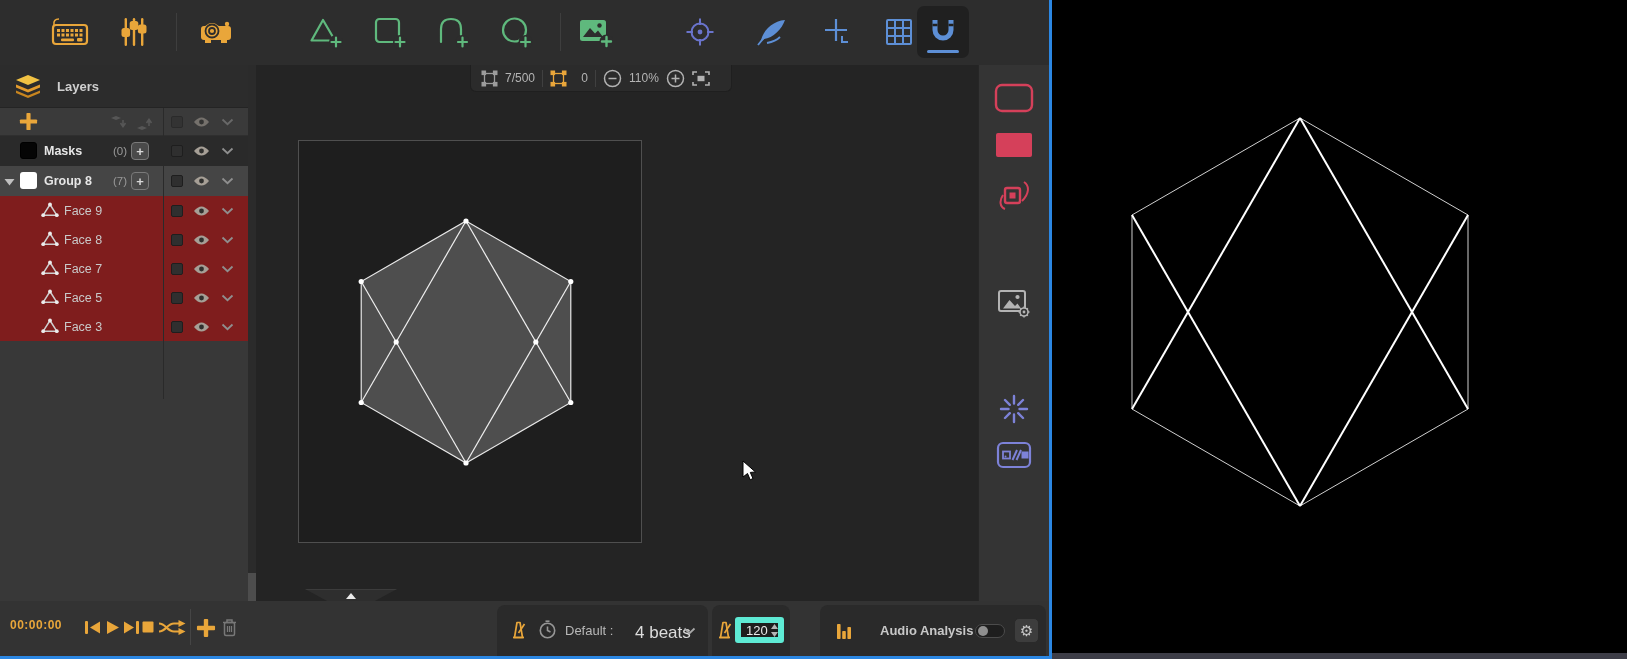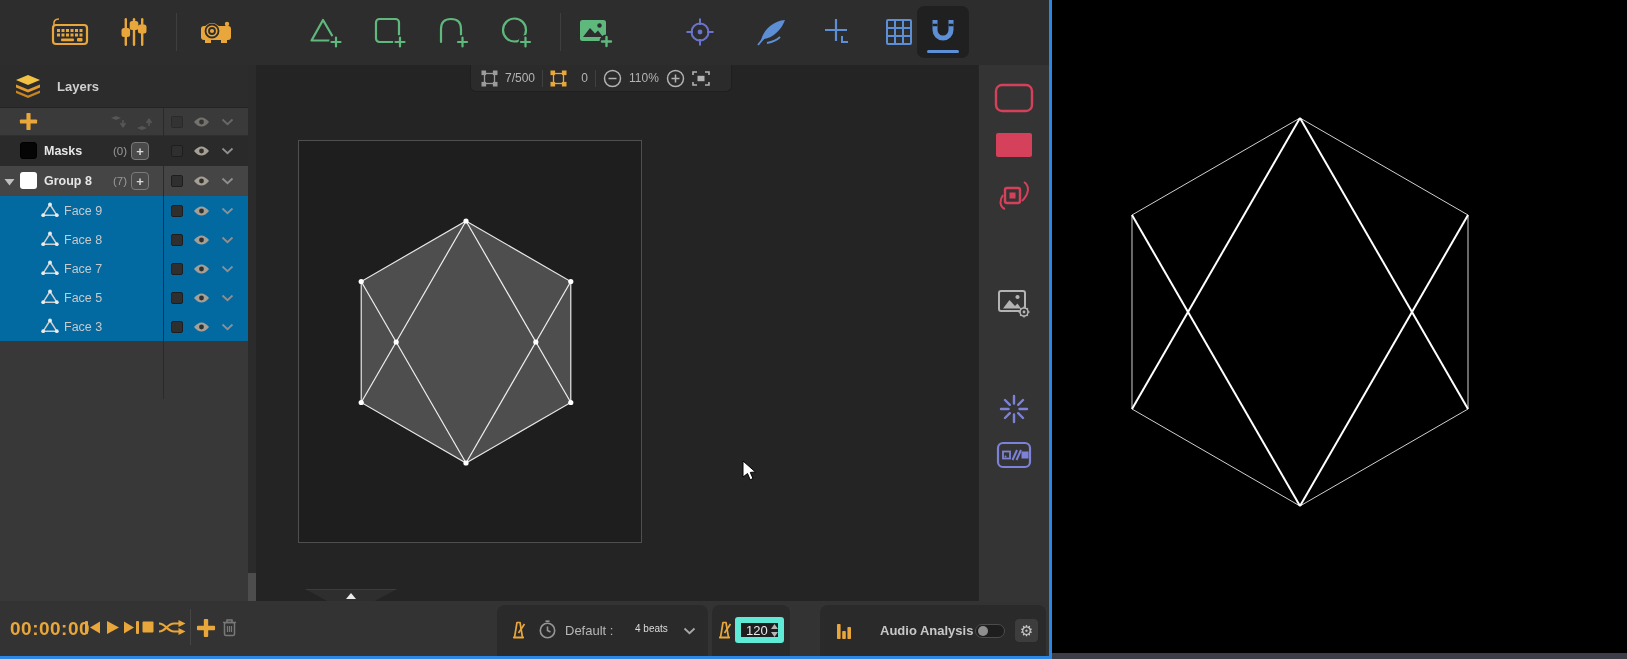--- a/index.html
+++ b/index.html
@@ -24,21 +24,21 @@
   
   #layers-panel{position:absolute;left:0;top:65px;width:248px;height:536px;background:#383838;}
   #layers-header{position:absolute;left:0;top:0;width:248px;height:43px;background:#2c2c2c;border-bottom:1px solid #242424;display:flex;align-items:center;}
   #layers-header .ttl{margin-left:15px;font-size:13px;font-weight:bold;color:#cfcfcf;}
   #layers-header .lic{margin-left:14px;display:flex;}
   #layers-toolbar{position:absolute;left:0;top:43px;width:248px;height:28px;background:#3a3a3a;border-bottom:1px solid #2f2f2f;}
   .lrow{position:absolute;left:0;width:248px;height:30px;}
   .masks-row{top:71px;background:#2a2a2a;}
   .group-row{top:101px;background:#454545;}
   #face-rows{position:absolute;left:0;top:131px;width:248px;}
-  .face-row{position:relative;height:29px;background:#0369a1;}
+  .face-row{position:relative;height:29px;background:#7f1d1d;}
   .swatch{position:absolute;left:20px;top:6px;width:17px;height:17px;border-radius:3px;}
   .row-label{position:absolute;left:44px;top:8px;font-size:12.5px;font-weight:bold;color:#e6e6e6;}
   .count{position:absolute;left:113px;top:9px;font-size:11.5px;color:#9a9a9a;}
   .plusbtn{position:absolute;left:131px;top:6px;width:18px;height:18px;border:1px solid #7a7a7a;border-radius:4px;background:#4a4a4a;color:#d8d8d8;font-size:13px;font-weight:bold;display:flex;align-items:center;justify-content:center;cursor:pointer;}
   .face-ico{position:absolute;left:41px;top:6px;}
   .face-label{position:absolute;left:64px;top:8px;font-size:12.5px;color:#c9c9c9;font-weight:normal;}
   .row-controls{position:absolute;right:0;top:0;width:85px;height:100%;}
   .chk{position:absolute;left:8px;top:50%;margin-top:-6px;width:12px;height:12px;background:#2f2f2f;border:1px solid #1e1e1e;border-radius:2px;cursor:pointer;}
   .eye{position:absolute;left:30px;top:50%;margin-top:-6px;cursor:pointer;display:flex;}
   .chev{position:absolute;left:58px;top:50%;margin-top:-4px;cursor:pointer;display:flex;}
@@ -59,29 +59,29 @@
   #drawer-handle{position:absolute;left:57px;top:524px;width:92px;height:12px;background:#2e2e2e;border-top:1px solid #3c3c3c;clip-path:polygon(0 0,100% 0,76% 100%,24% 100%);display:flex;align-items:center;justify-content:center;cursor:pointer;}
   #drawer-handle .up-arrow{width:0;height:0;border-left:5px solid transparent;border-right:5px solid transparent;border-bottom:6px solid #eaeaea;}
   #cursor{position:absolute;left:494px;top:395px;z-index:50;pointer-events:none;}
 
   
   #right-toolbar{position:absolute;left:978px;top:65px;width:71px;height:536px;background:#343434;border-left:1px solid #262626;}
   .rtool{position:absolute;left:50%;transform:translateX(-50%);display:flex;align-items:center;justify-content:center;cursor:pointer;}
 
   
   #bottombar{position:absolute;left:0;top:601px;width:1049px;height:55px;background:#333333;}
-  #timecode{position:absolute;left:10px;top:17px;font-size:19px;font-weight:bold;letter-spacing:.5px;color:var(--orange);}
+  #timecode{position:absolute;left:10px;top:17px;font-size:12px;font-weight:bold;letter-spacing:.5px;color:var(--orange);}
   .transport{position:absolute;top:19px;display:flex;cursor:pointer;}
   #bb-div1{position:absolute;left:190px;top:8px;width:1px;height:36px;background:#454545;}
   .section{position:absolute;top:4px;height:51px;background:#2a2a2a;border-radius:8px 8px 0 0;}
   #tempo-section{left:497px;width:211px;}
   #bpm-section{left:712px;width:78px;}
   #audio-section{left:820px;width:226px;}
   .sec-label{position:absolute;top:18px;font-size:13px;color:#b8b8b8;}
-  .sec-value{position:absolute;top:18px;font-size:10px;color:#dcdcdc;}
+  .sec-value{position:absolute;top:18px;font-size:17px;color:#dcdcdc;}
   #bpm-box{position:absolute;left:23px;top:12px;width:49px;height:26px;background:#1e1e1e;border:6px solid #5eead4;border-radius:3px;display:flex;align-items:center;justify-content:flex-end;}
   #bpm-input{width:32px;border:none;background:transparent;color:#e8e8e8;font-size:13px;font-family:"Liberation Sans",sans-serif;padding-left:7px;outline:none;}
   .spin{display:flex;flex-direction:column;gap:3px;cursor:pointer;}
   #audio-label{left:60px;font-weight:bold;color:#c8c8c8;}
   #audio-toggle{position:absolute;left:155px;top:19px;width:30px;height:14px;background:#1e1e1e;border:1px solid #4c4c4c;border-radius:8px;cursor:pointer;}
   #audio-toggle .knob{position:absolute;left:2px;top:1px;width:10px;height:10px;border-radius:50%;background:#8f8f8f;}
   #audio-gear{position:absolute;left:194px;top:13px;width:25px;height:25px;background:#3d3d3d;border:1px solid #2a2a2a;border-radius:5px;color:#c8c8c8;font-size:15px;display:flex;align-items:center;justify-content:center;cursor:pointer;}
 
   
   #output{position:absolute;left:1052px;top:0;width:575px;height:659px;background:#000;}

